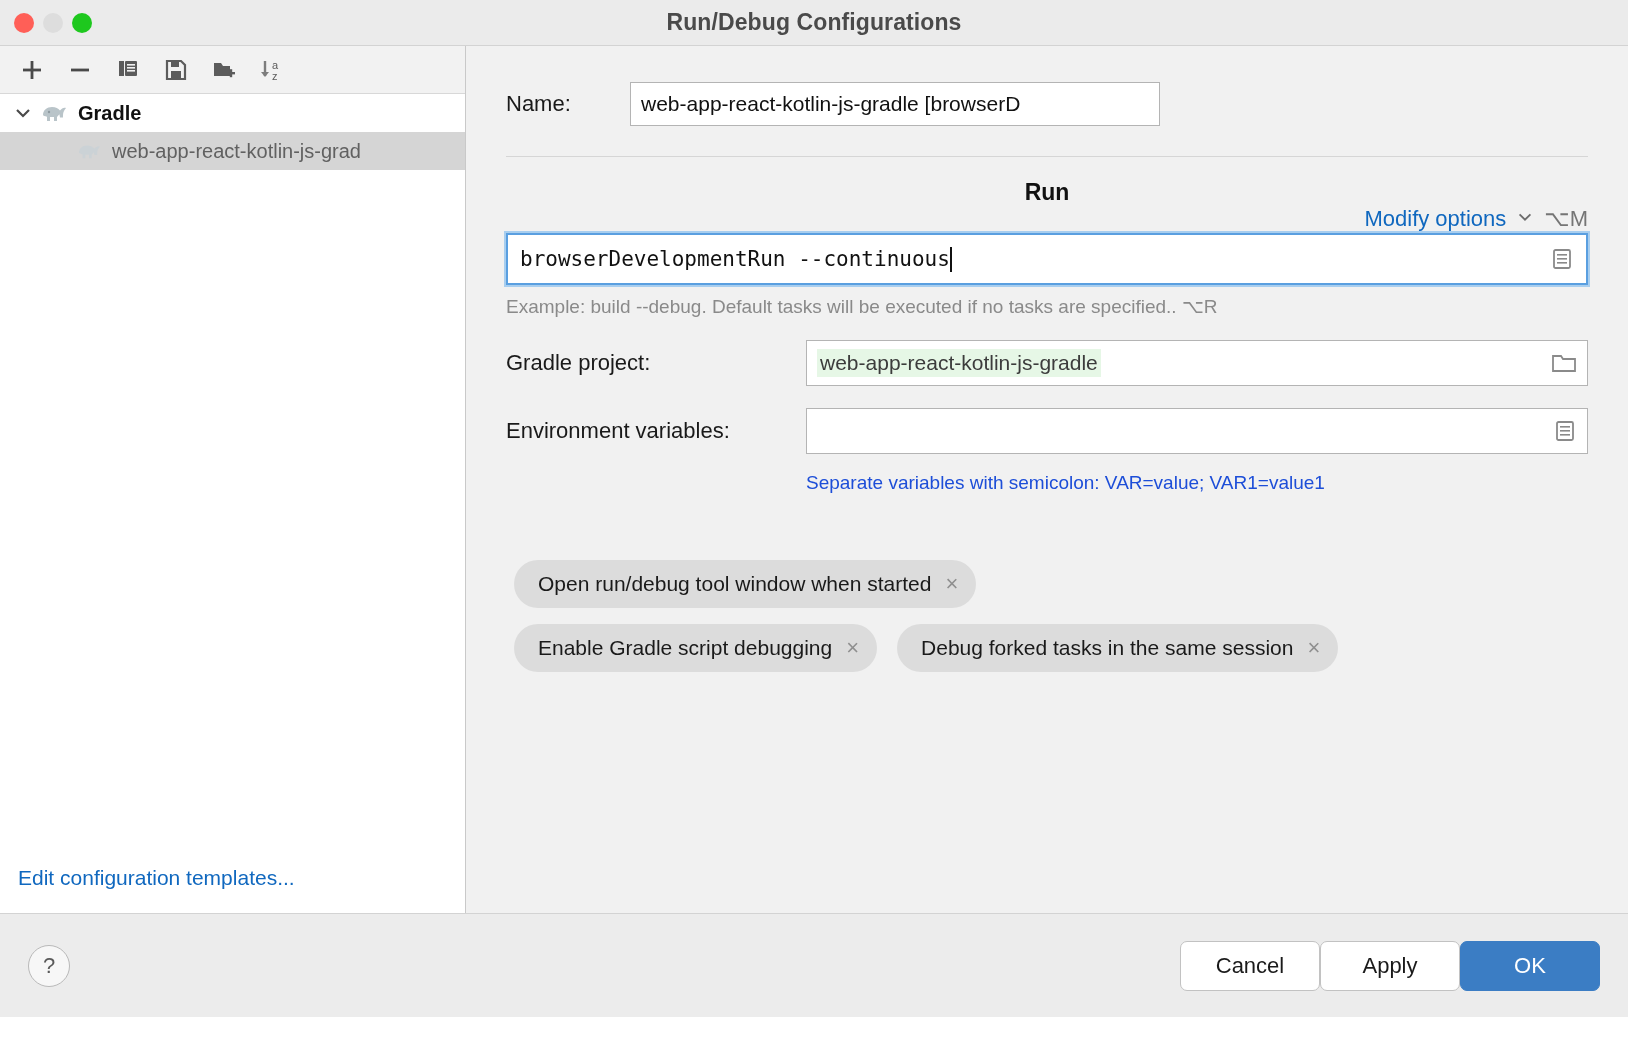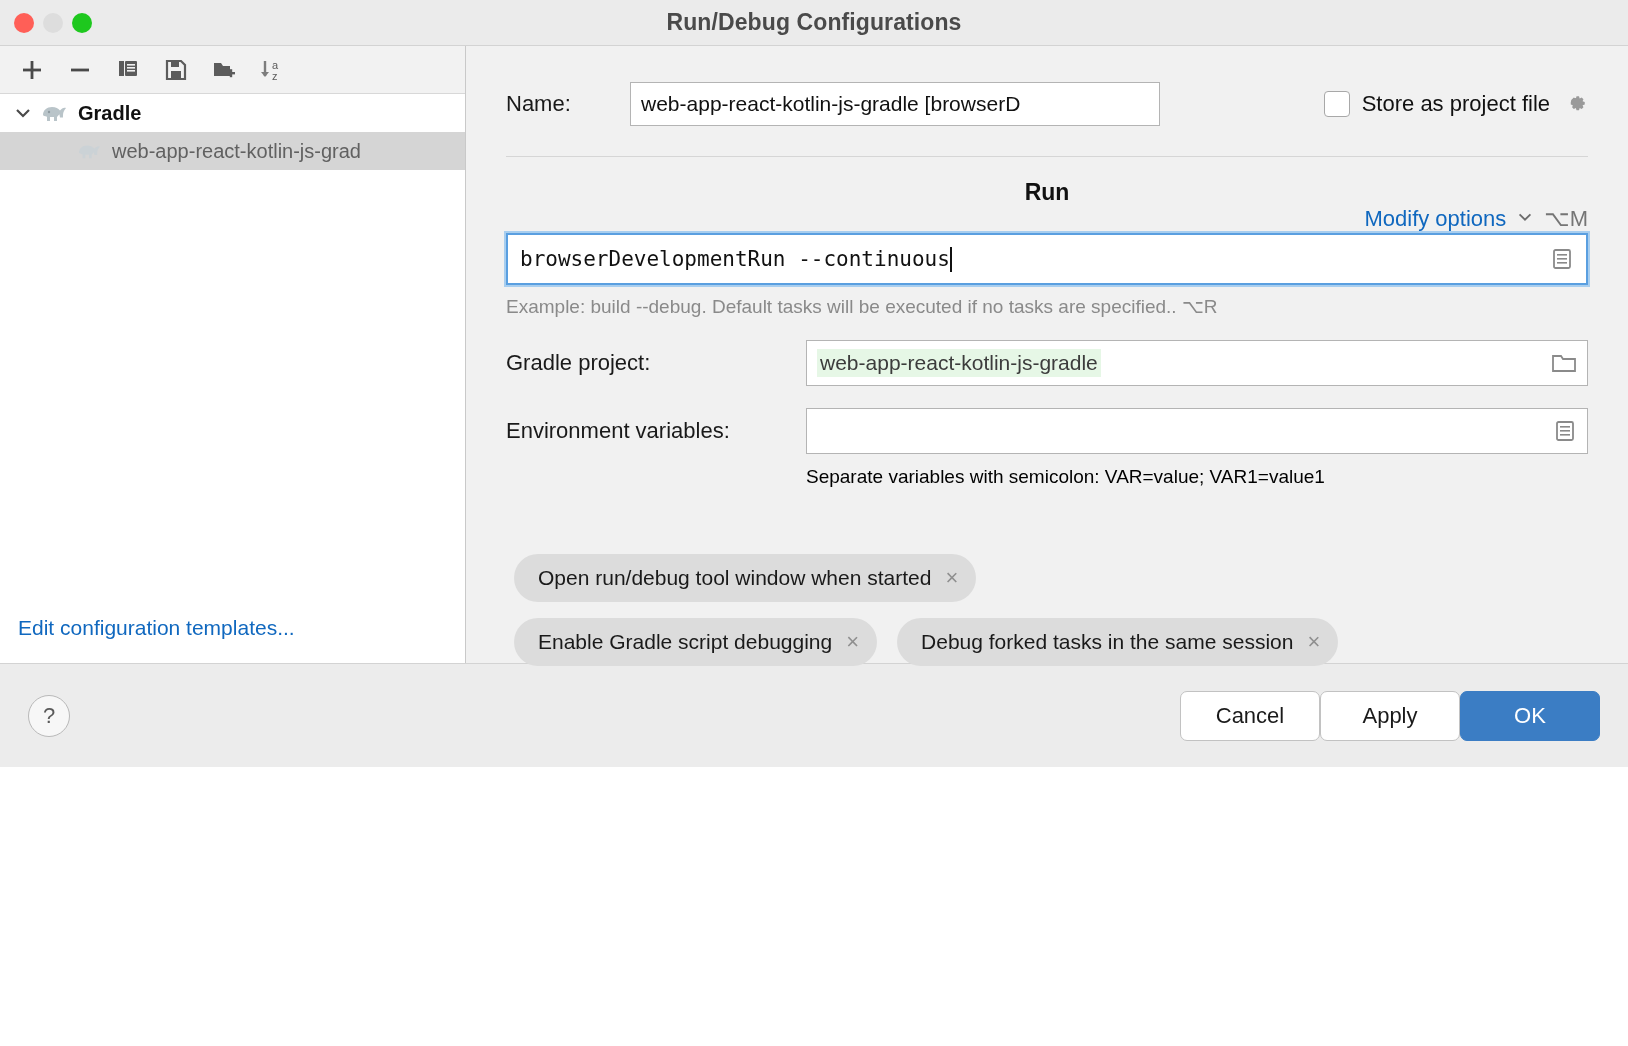--- a/index.html
+++ b/index.html
@@ -7,21 +7,21 @@
   html, body {
     width: 1628px;
     height: 1046px;
     overflow: hidden;
     font-family: "Liberation Sans", sans-serif;
     background: #ffffff;
   }
 
   .dialog {
     width: 1628px;
-    height: 767px;
+    height: 1017px;
     display: flex;
     flex-direction: column;
     background: #ececec;
     position: relative;
   }
 
   
   .titlebar {
     height: 46px;
     min-height: 46px;
@@ -267,22 +267,22 @@
     font-size: 21px;
     color: #3c3c3c;
   }
   .greenhl {
     background: #e6f7e6;
     padding: 2px 3px;
   }
 
   .hint2 {
     font-size: 19px;
-    color: #000000;
-    margin-top: 12px;
+    color: #1d4ed8;
+    margin-top: 18px;
     margin-left: 300px;
   }
 
   .chips {
     margin-top: 66px;
   }
   .chiprow {
     display: flex;
     gap: 20px;
     margin-bottom: 16px;
@@ -455,29 +455,20 @@
       <div class="left-footer">
         <span class="link">Edit configuration templates...</span>
       </div>
     </div>
 
     <div class="right">
 
       <div class="name-row">
         <span class="lbl name-label">Name:</span>
         <div class="name-input">web-app-react-kotlin-js-gradle [browserD</div>
-        <div class="store-wrap">
-          <span class="cbox"></span>
-          <span class="store-label">Store as project file</span>
-          <span>
-            <svg width="26" height="26" viewBox="0 0 24 24">
-              <path d="M12 8.2a3.8 3.8 0 100 7.6 3.8 3.8 0 000-7.6zm9 3.8l-2-.6.8-1.9-1.6-1.6-1.9.8-.6-2h-2.3l-.6 2-1.9-.8L9.3 9.5l.8 1.9-2 .6v2.3l2 .6-.8 1.9 1.6 1.6 1.9-.8.6 2h2.3l.6-2 1.9.8 1.6-1.6-.8-1.9 2-.6z" fill="#9a9a9a"></path>
-            </svg>
-          </span>
-        </div>
       </div>
 
       <div class="divider"></div>
 
       <div class="run-row">
         <span class="run-title">Run</span>
         <div class="modify">
           <span class="modify-link">Modify options</span>
           <span>
             <svg width="18" height="18" viewBox="0 0 20 20">

